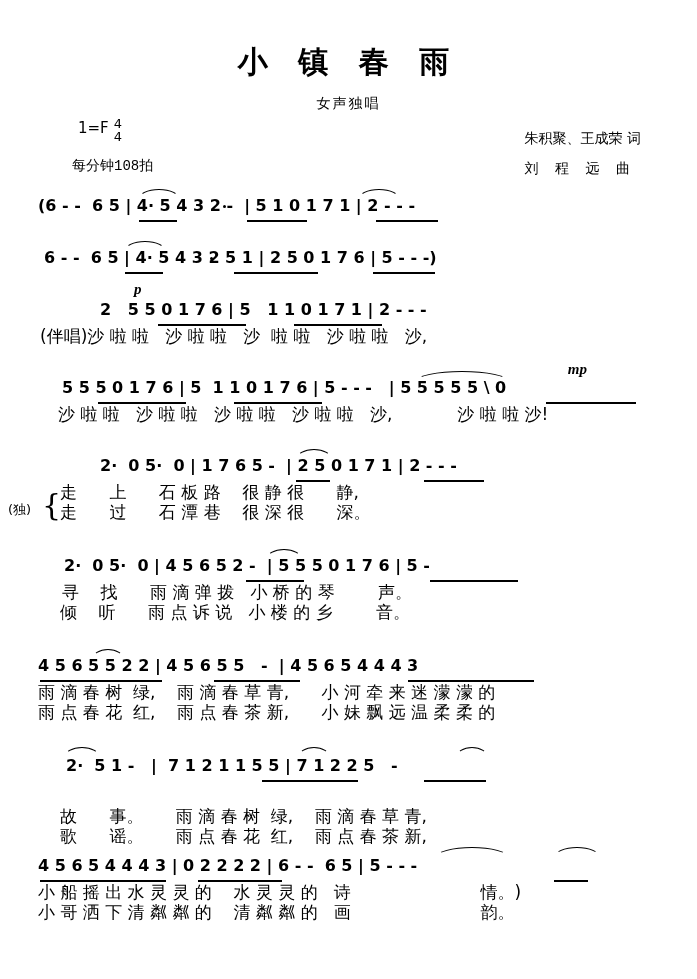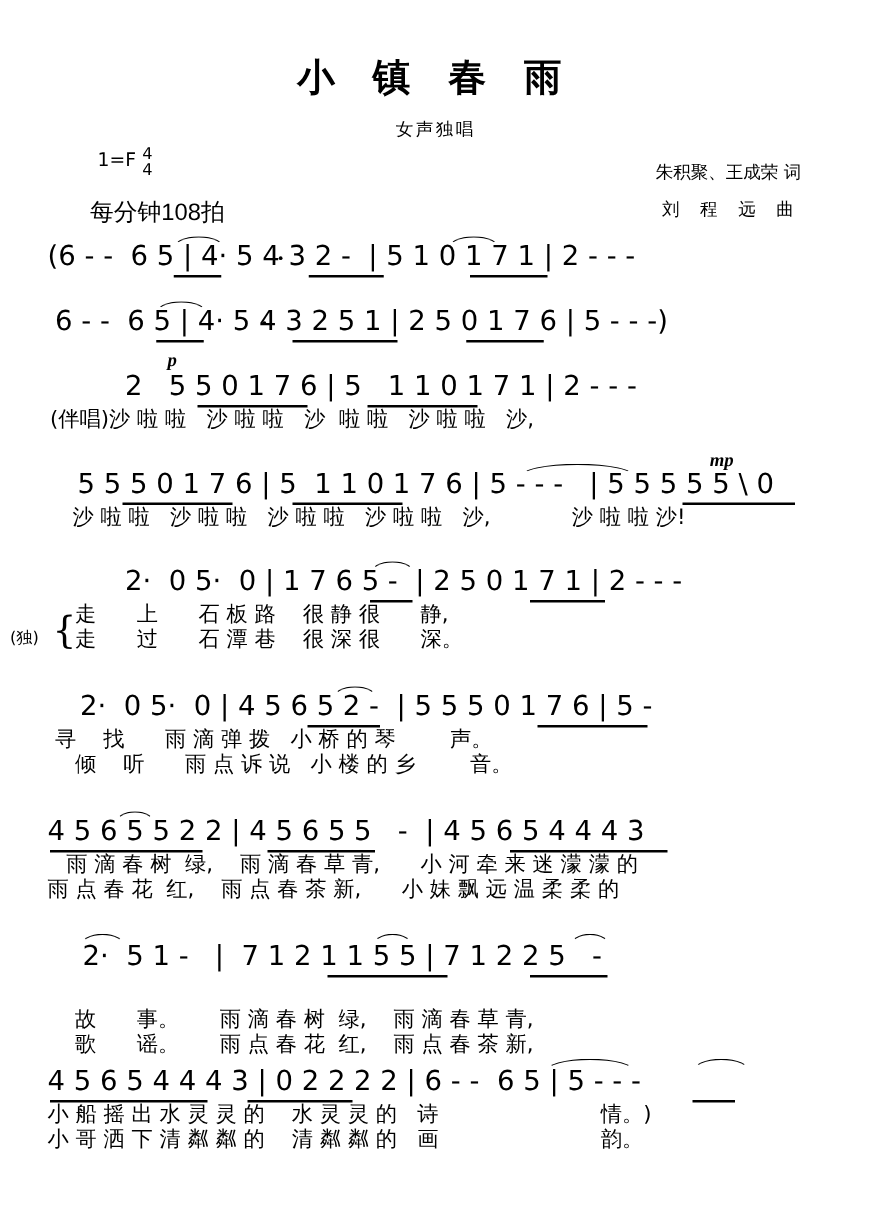--- a/index.html
+++ b/index.html
@@ -57,49 +57,49 @@
     font-size: 13px;
     position: relative;
     top: -2px;
   }
   .meter .num { display: block; }
   .meter .den { display: block; }
   .tempo {
     position: absolute;
     left: 72px;
     top: 40px;
-    font-size: 19px;
-    font-family: Liberation Sans, sans-serif;
+    font-size: 14px;
+    font-family: Liberation Mono, monospace;
   }
   .credits {
     position: absolute;
     right: 56px;
     top: 6px;
     font-size: 14px;
     font-family: "DejaVu Sans", sans-serif;
     line-height: 30px;
-    text-align: right;
+    text-align: left;
   }
   .credits .line2 {
     letter-spacing: 6px;
   }
 
   
   .system {
     position: relative;
     margin: 0 38px;
     height: 48px;
   }
   .system.with-lyrics { height: 78px; }
   .system.with-lyrics2 { height: 100px; }
 
   .notes {
     font-family: "DejaVu Sans", sans-serif;
-    font-size: 22px;
-    font-weight: normal;
+    font-size: 16px;
+    font-weight: bold;
     letter-spacing: 0px;
     white-space: pre;
     position: relative;
     height: 30px;
     line-height: 30px;
   }
   .lyrics {
     font-family: "DejaVu Sans", sans-serif;
     font-size: 17px;
     white-space: pre;
@@ -215,31 +215,31 @@
     <div class="underline1" style="left:386px; top:29px; width:60px;"></div>
     <div class="lyrics" style="margin-left:22px;">走      上      石 板 路    很 静 很      静,</div>
     <div class="lyrics second" style="margin-left:22px;">走      过      石 潭 巷    很 深 很      深。</div>
   </div>
 
   <div class="system with-lyrics2">
     <div class="notes" style="margin-left:26px;">2·  0 5·  0 | 4 5 6 5 2 -  | 5 5 5 0 1 7 6 | 5 -</div>
     <div class="slur" style="left:228px; top:-2px; width:34px;"></div>
     <div class="underline1" style="left:208px; top:29px; width:58px;"></div>
     <div class="underline1" style="left:392px; top:29px; width:88px;"></div>
-    <div class="lyrics" style="margin-left:6px;">寻    找      雨 滴 弹 拨   小 桥 的 琴        声。</div>
+    <div class="lyrics" style="margin-left:24px;">寻    找      雨 滴 弹 拨   小 桥 的 琴        声。</div>
     <div class="lyrics second" style="margin-left:22px;">倾    听      雨 点 诉 说   小 楼 的 乡        音。</div>
   </div>
 
   <div class="system with-lyrics2">
     <div class="notes" style="margin-left:0px;">4 5 6 5 5 2 2 | 4 5 6 5 5   -  | 4 5 6 5 4 4 4 3</div>
     <div class="slur" style="left:54px; top:-2px; width:30px;"></div>
     <div class="underline1" style="left:2px; top:29px; width:122px;"></div>
     <div class="underline1" style="left:176px; top:29px; width:86px;"></div>
     <div class="underline1" style="left:370px; top:29px; width:126px;"></div>
-    <div class="lyrics" style="margin-left:15px;">雨 滴 春 树  绿,    雨 滴 春 草 青,      小 河 牵 来 迷 濛 濛 的</div>
+    <div class="lyrics" style="margin-left:0px;">雨 滴 春 树  绿,    雨 滴 春 草 青,      小 河 牵 来 迷 濛 濛 的</div>
     <div class="lyrics second" style="margin-left:0px;">雨 点 春 花  红,    雨 点 春 茶 新,      小 妹 飘 远 温 柔 柔 的</div>
   </div>
 
   <div class="system with-lyrics2">
     <div class="notes" style="margin-left:28px;">2·  5 1 -   |  7 1 2 1 1 5 5 | 7 1 2 2 5   -</div>
     <div class="slur" style="left:26px; top:-4px; width:34px;"></div>
     <div class="slur" style="left:260px; top:-4px; width:30px;"></div>
     <div class="slur" style="left:418px; top:-4px; width:30px;"></div>
     <div class="underline1" style="left:224px; top:29px; width:96px;"></div>
     <div class="underline1" style="left:386px; top:29px; width:62px;"></div>

